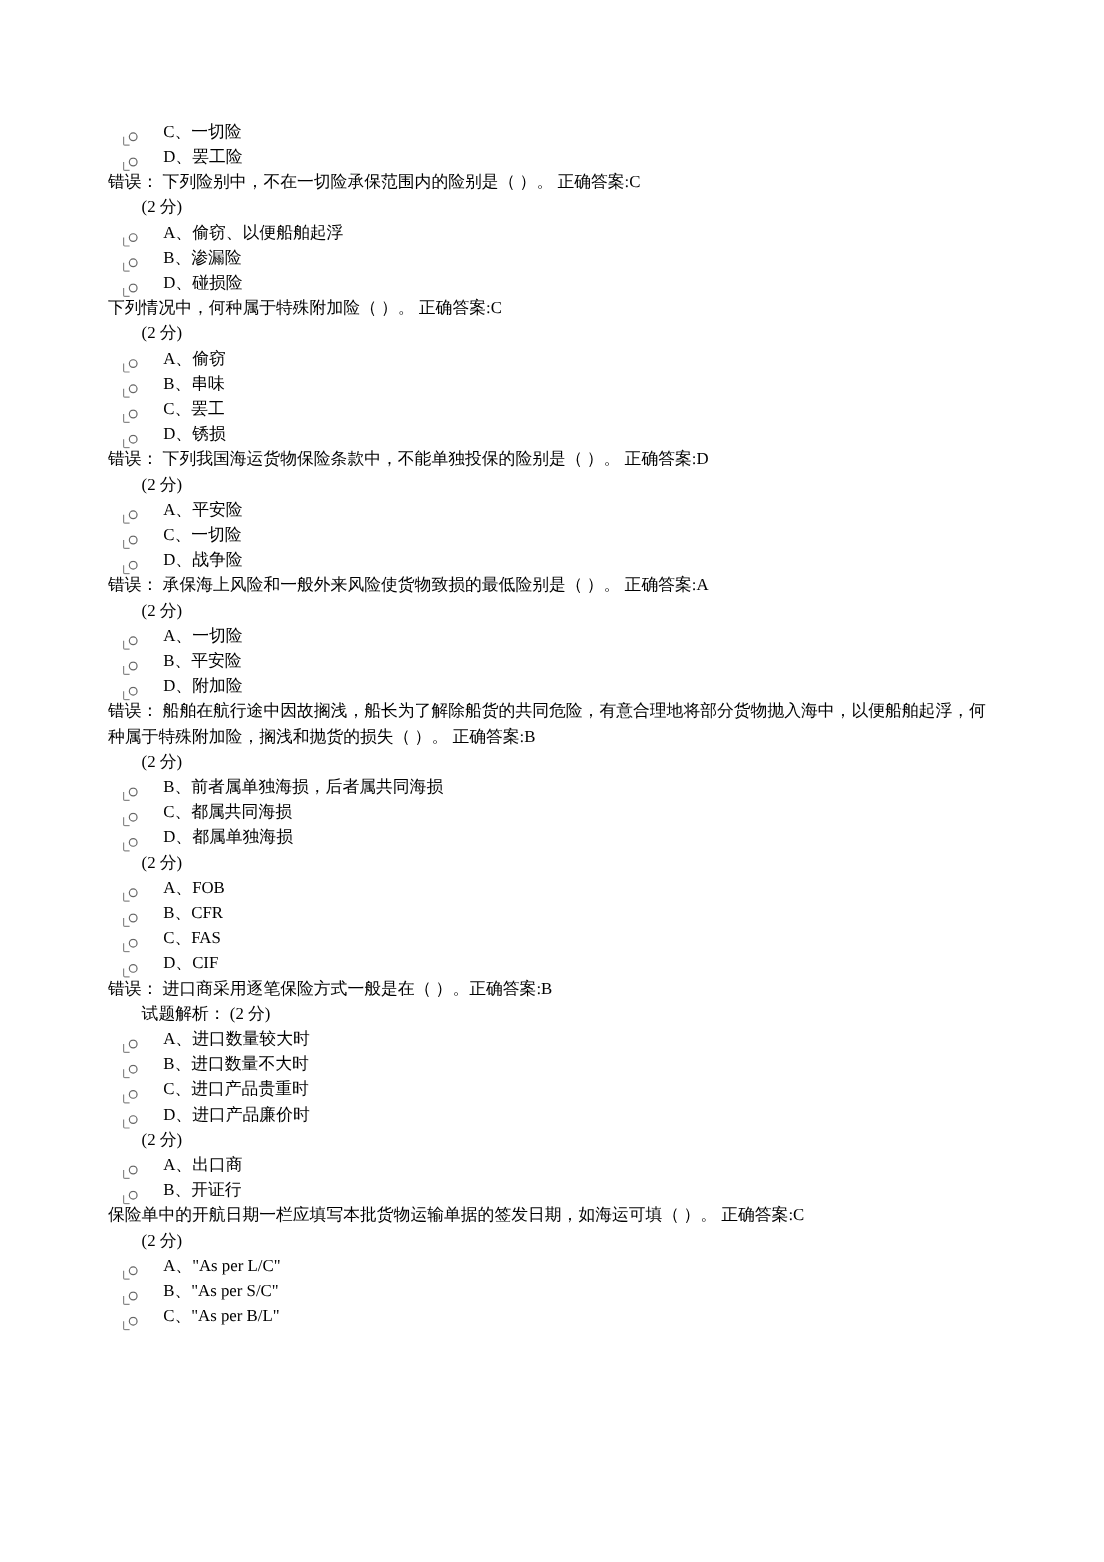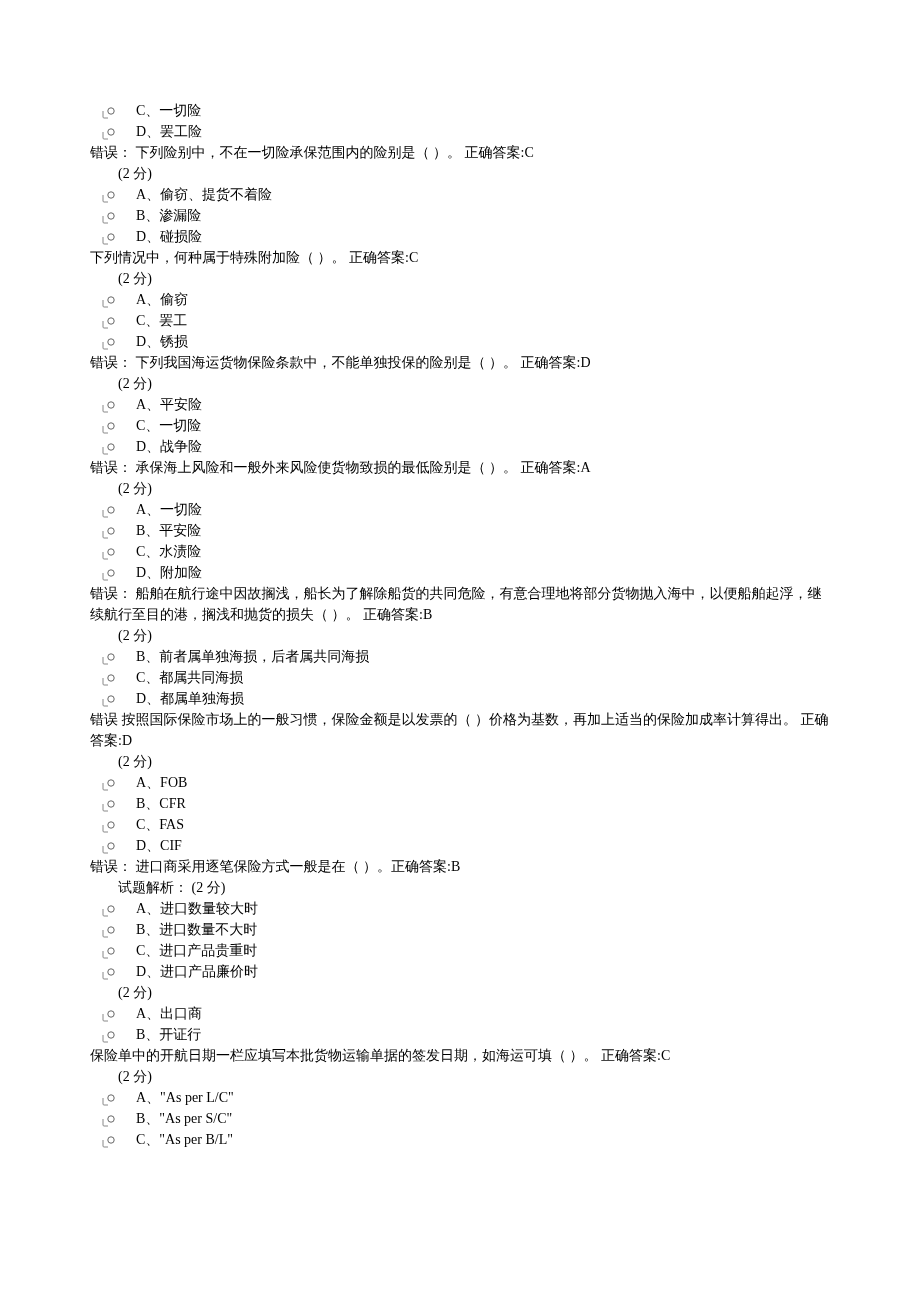--- a/index.html
+++ b/index.html
@@ -8,21 +8,21 @@
     line-height: 1.5;
     margin: 0;
     padding: 100px 90px 60px 90px;
     background: #fff;
     color: #000;
     width: 920px;
     box-sizing: border-box;
   }
   .option-row {
     display: flex;
-    align-items: center;
+    align-items: flex-end;
     margin-left: 12px;
   }
   .radio-icon {
     width: 18px;
     height: 14px;
     flex-shrink: 0;
     display: inline-flex;
     align-items: center;
     justify-content: flex-start;
     position: relative;
@@ -68,21 +68,21 @@
     </div>
     <div class="stem-line">错误：  下列险别中，不在一切险承保范围内的险别是（ ）。 正确答案:C</div>
     <div class="points-line">(2 分)</div>
     <div class="option-row">
       <span class="radio-icon">
         <svg viewBox="0 0 14 12">
           <path d="M1 4 L1 10 Q1 11 2 11 L6 11" fill="none" stroke="#888" stroke-width="1"></path>
           <circle cx="9" cy="4" r="3.2" fill="none" stroke="#666" stroke-width="1"></circle>
         </svg>
       </span>
-      <span class="option-text">A、偷窃、提货不着险</span>
+      <span class="option-text">A、偷窃、以便船舶起浮</span>
     </div>
     <div class="option-row">
       <span class="radio-icon">
         <svg viewBox="0 0 14 12">
           <path d="M1 4 L1 10 Q1 11 2 11 L6 11" fill="none" stroke="#888" stroke-width="1"></path>
           <circle cx="9" cy="4" r="3.2" fill="none" stroke="#666" stroke-width="1"></circle>
         </svg>
       </span>
       <span class="option-text">B、渗漏险</span>
     </div>
@@ -106,20 +106,29 @@
       </span>
       <span class="option-text">A、偷窃</span>
     </div>
     <div class="option-row">
       <span class="radio-icon">
         <svg viewBox="0 0 14 12">
           <path d="M1 4 L1 10 Q1 11 2 11 L6 11" fill="none" stroke="#888" stroke-width="1"></path>
           <circle cx="9" cy="4" r="3.2" fill="none" stroke="#666" stroke-width="1"></circle>
         </svg>
       </span>
+      <span class="option-text">B、串味</span>
+    </div>
+    <div class="option-row">
+      <span class="radio-icon">
+        <svg viewBox="0 0 14 12">
+          <path d="M1 4 L1 10 Q1 11 2 11 L6 11" fill="none" stroke="#888" stroke-width="1"></path>
+          <circle cx="9" cy="4" r="3.2" fill="none" stroke="#666" stroke-width="1"></circle>
+        </svg>
+      </span>
       <span class="option-text">C、罢工</span>
     </div>
     <div class="option-row">
       <span class="radio-icon">
         <svg viewBox="0 0 14 12">
           <path d="M1 4 L1 10 Q1 11 2 11 L6 11" fill="none" stroke="#888" stroke-width="1"></path>
           <circle cx="9" cy="4" r="3.2" fill="none" stroke="#666" stroke-width="1"></circle>
         </svg>
       </span>
       <span class="option-text">D、锈损</span>
@@ -173,32 +182,23 @@
       </span>
       <span class="option-text">B、平安险</span>
     </div>
     <div class="option-row">
       <span class="radio-icon">
         <svg viewBox="0 0 14 12">
           <path d="M1 4 L1 10 Q1 11 2 11 L6 11" fill="none" stroke="#888" stroke-width="1"></path>
           <circle cx="9" cy="4" r="3.2" fill="none" stroke="#666" stroke-width="1"></circle>
         </svg>
       </span>
-      <span class="option-text">C、水渍险</span>
-    </div>
-    <div class="option-row">
-      <span class="radio-icon">
-        <svg viewBox="0 0 14 12">
-          <path d="M1 4 L1 10 Q1 11 2 11 L6 11" fill="none" stroke="#888" stroke-width="1"></path>
-          <circle cx="9" cy="4" r="3.2" fill="none" stroke="#666" stroke-width="1"></circle>
-        </svg>
-      </span>
       <span class="option-text">D、附加险</span>
     </div>
-    <div class="stem-line">错误：  船舶在航行途中因故搁浅，船长为了解除船货的共同危险，有意合理地将部分货物抛入海中，以便船舶起浮，继续航行至目的港，搁浅和抛货的损失（ ）。 正确答案:B</div>
+    <div class="stem-line">错误：  船舶在航行途中因故搁浅，船长为了解除船货的共同危险，有意合理地将部分货物抛入海中，以便船舶起浮，何种属于特殊附加险，搁浅和抛货的损失（ ）。 正确答案:B</div>
     <div class="points-line">(2 分)</div>
     <div class="option-row">
       <span class="radio-icon">
         <svg viewBox="0 0 14 12">
           <path d="M1 4 L1 10 Q1 11 2 11 L6 11" fill="none" stroke="#888" stroke-width="1"></path>
           <circle cx="9" cy="4" r="3.2" fill="none" stroke="#666" stroke-width="1"></circle>
         </svg>
       </span>
       <span class="option-text">B、前者属单独海损，后者属共同海损</span>
     </div>
@@ -213,21 +213,20 @@
     </div>
     <div class="option-row">
       <span class="radio-icon">
         <svg viewBox="0 0 14 12">
           <path d="M1 4 L1 10 Q1 11 2 11 L6 11" fill="none" stroke="#888" stroke-width="1"></path>
           <circle cx="9" cy="4" r="3.2" fill="none" stroke="#666" stroke-width="1"></circle>
         </svg>
       </span>
       <span class="option-text">D、都属单独海损</span>
     </div>
-    <div class="stem-line">错误    按照国际保险市场上的一般习惯，保险金额是以发票的（ ）价格为基数，再加上适当的保险加成率计算得出。 正确答案:D</div>
     <div class="points-line">(2 分)</div>
     <div class="option-row">
       <span class="radio-icon">
         <svg viewBox="0 0 14 12">
           <path d="M1 4 L1 10 Q1 11 2 11 L6 11" fill="none" stroke="#888" stroke-width="1"></path>
           <circle cx="9" cy="4" r="3.2" fill="none" stroke="#666" stroke-width="1"></circle>
         </svg>
       </span>
       <span class="option-text">A、FOB</span>
     </div>

